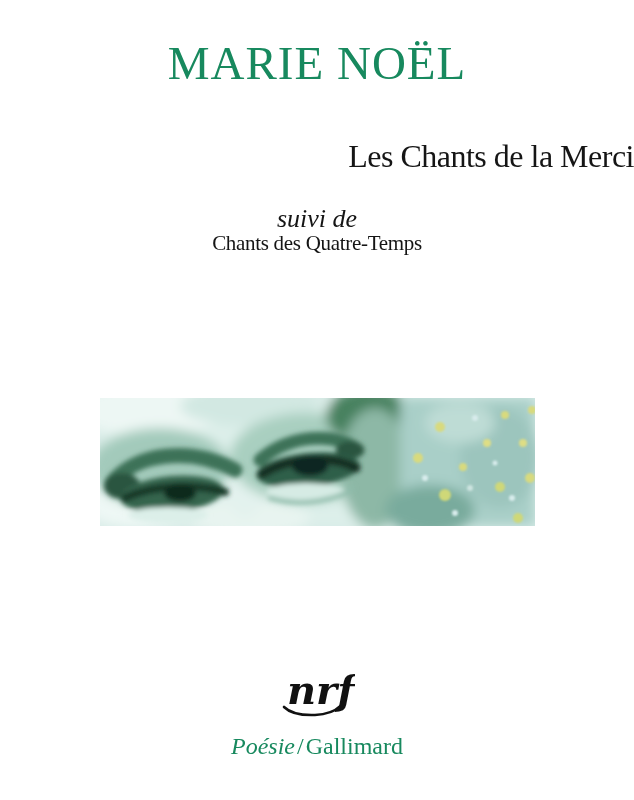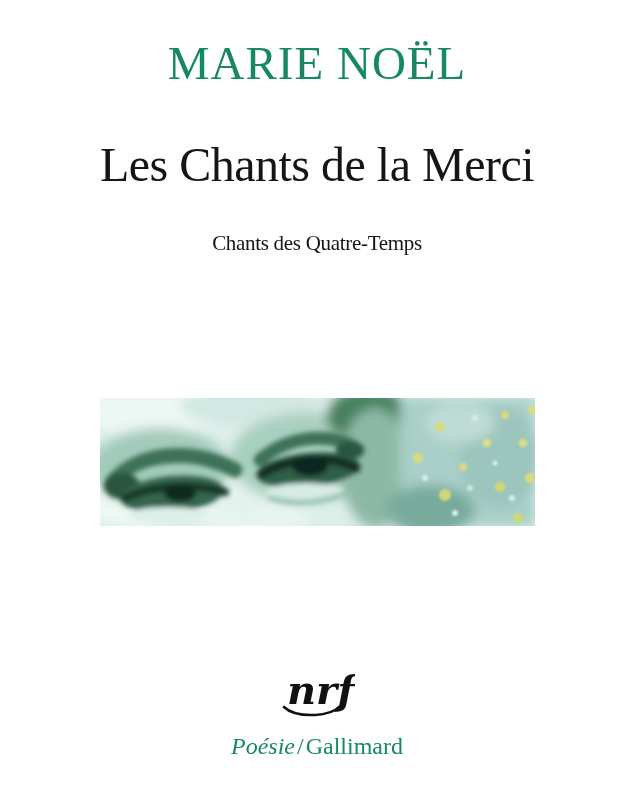--- a/index.html
+++ b/index.html
@@ -21,22 +21,22 @@
   .author{
     position:absolute;top:38px;left:0;right:0;
     text-align:center;
     font-size:47px;line-height:1.1;
     letter-spacing:1px;
     color:var(--green);
     font-weight:400;
   }
   .title{
     position:absolute;top:139px;left:0;right:0;
-    text-align:center;
-    font-size:48px;line-height:1.1;
+    text-align:right;
+    font-size:32px;line-height:1.1;
     letter-spacing:-0.5px;
     color:var(--ink);
     font-weight:400;
   }
   .linking{
     position:absolute;top:205px;left:0;right:0;
     text-align:center;
     font-style:italic;
     font-size:26px;line-height:1.1;
     color:var(--ink);
@@ -70,20 +70,21 @@
 </style>
 </head>
 <body>
 
 <div class="cover">
 
   <div class="author">MARIE NOËL</div>
 
   <div class="title">Les Chants de la Merci</div>
 
+  <div class="linking">suivi de</div>
 
   <div class="second-title">Chants des Quatre-Temps</div>
 
   <div class="photo" aria-label="green-toned close-up photograph of an elderly woman's eyes, dotted fabric at right">
     <svg viewBox="0 0 435 128" preserveAspectRatio="none" aria-hidden="true">
       <defs>
         <filter id="soft" x="-30%" y="-30%" width="160%" height="160%">
           <feGaussianBlur stdDeviation="6"></feGaussianBlur>
         </filter>
         <filter id="feat" x="-30%" y="-30%" width="160%" height="160%">

